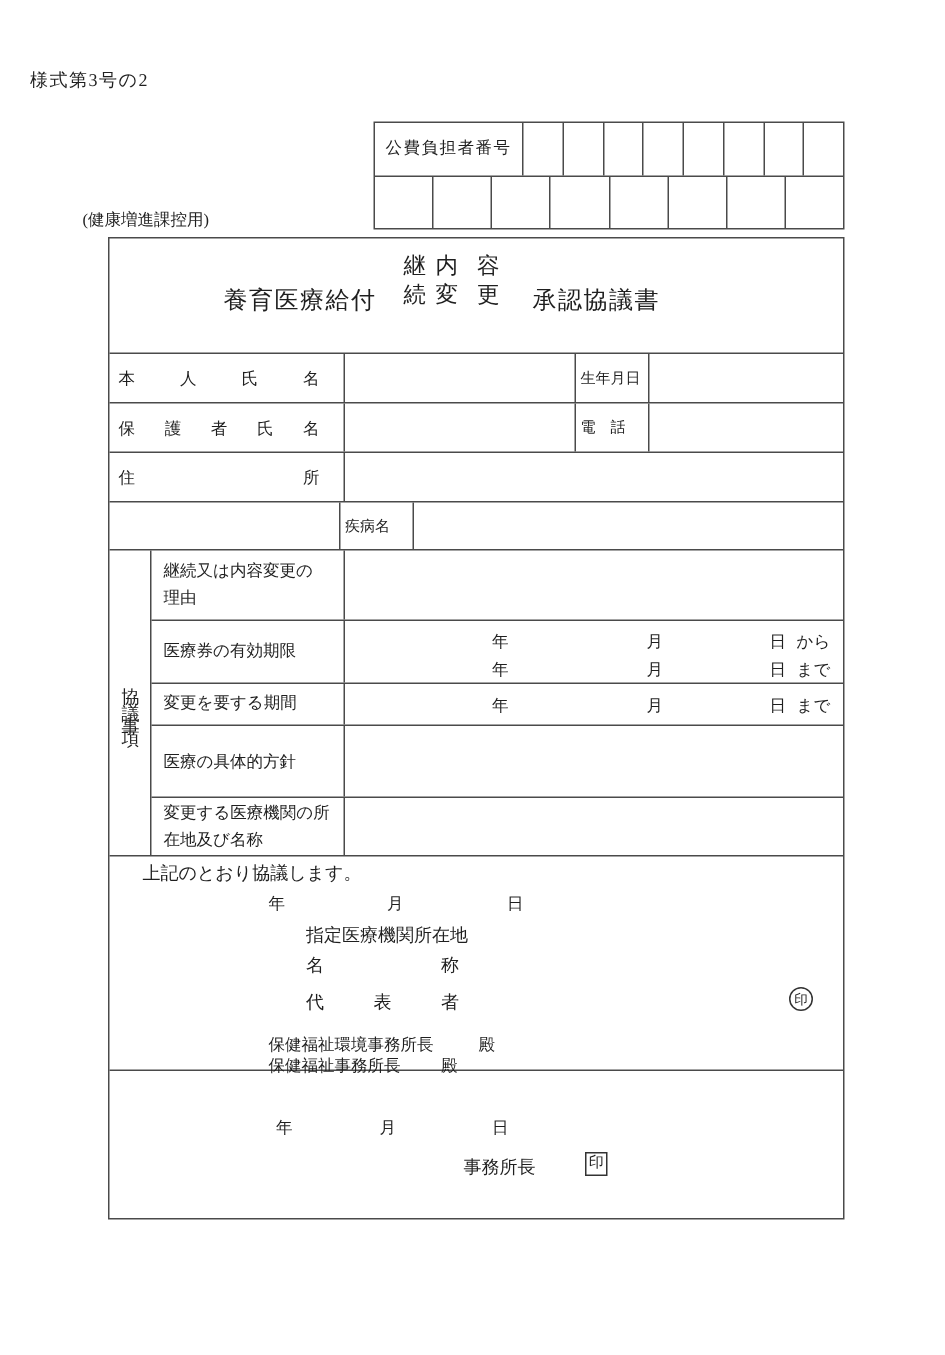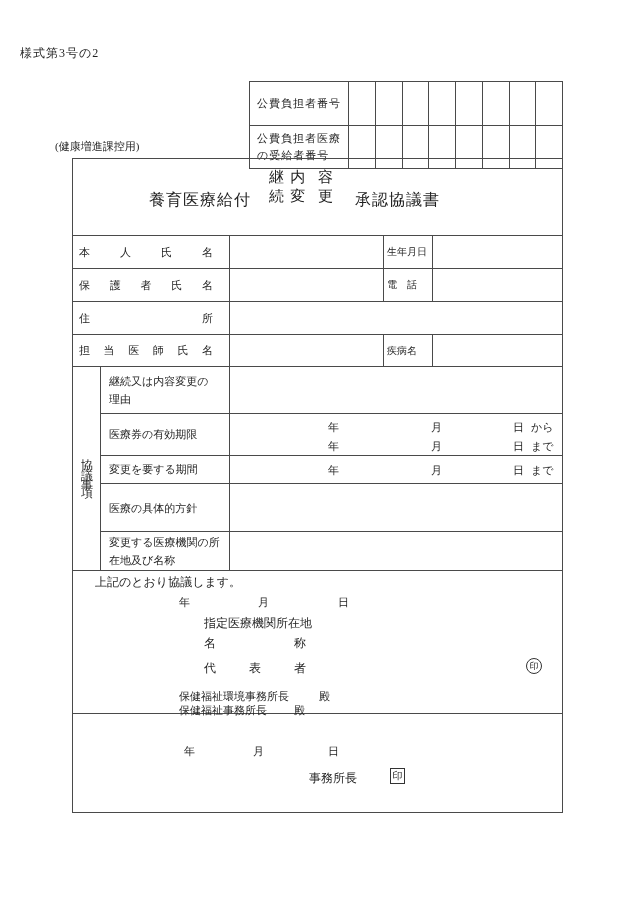--- a/index.html
+++ b/index.html
@@ -4,21 +4,21 @@
 <style>
   * { margin:0; padding:0; box-sizing:border-box; }
   body { background:#ffffff; font-family:"Liberation Serif","DejaVu Serif",serif; color:#1f1f1f; }
   .page { position:relative; width:630px; height:903px; background:#ffffff; overflow:hidden; }
 
   
   .form-number { position:absolute; left:20px; top:45px; font-size:12px; letter-spacing:1px; }
   .copy-note   { position:absolute; left:55px; top:139px; font-size:11px; }
 
   
-  .payer-table { position:absolute; left:249px; top:81px; width:314px; height:88px;
+  .payer-table { position:absolute; left:249px; top:81px; width:314px; height:72px;
                  border:1px solid #4a4a4a; display:flex; flex-direction:column; }
   .pt-row { display:flex; flex:1; border-bottom:1px solid #4a4a4a; }
   .pt-row:last-child { border-bottom:none; }
   .pt-label { width:99px; border-right:1px solid #4a4a4a; display:flex; align-items:center;
               padding-left:7px; font-size:11px; letter-spacing:1px; white-space:pre-line; line-height:17px; }
   .pt-cell { flex:1; border-right:1px solid #4a4a4a; }
   .pt-cell:last-child { border-right:none; }
 
   
   .main-box { position:absolute; left:72px; top:158px; width:491px; height:655px;
@@ -83,22 +83,20 @@
       <div class="pt-cell"></div>
       <div class="pt-cell"></div>
       <div class="pt-cell"></div>
       <div class="pt-cell"></div>
       <div class="pt-cell"></div>
       <div class="pt-cell"></div>
       <div class="pt-cell"></div>
       <div class="pt-cell"></div>
     </div>
     <div class="pt-row">
-      <div class="pt-label">公費負担者医療
-の受給者番号</div>
       <div class="pt-cell"></div>
       <div class="pt-cell"></div>
       <div class="pt-cell"></div>
       <div class="pt-cell"></div>
       <div class="pt-cell"></div>
       <div class="pt-cell"></div>
       <div class="pt-cell"></div>
       <div class="pt-cell"></div>
     </div>
   </div>
@@ -137,23 +135,20 @@
     </div>
 
     <div class="row h33">
       <div class="cell lab">
           <span class="jspan">住所</span>
         </div>
       <div class="cell valwide last"></div>
     </div>
 
     <div class="row h32">
-      <div class="cell lab">
-          <span class="jspan">担当医師氏名</span>
-        </div>
       <div class="cell val1"></div>
       <div class="cell sub">
           <span>疾病名</span>
         </div>
       <div class="cell val2 last"></div>
     </div>
 
     <div class="consult">
       <div class="c-head">
         <span class="vtext">協議事項</span>

